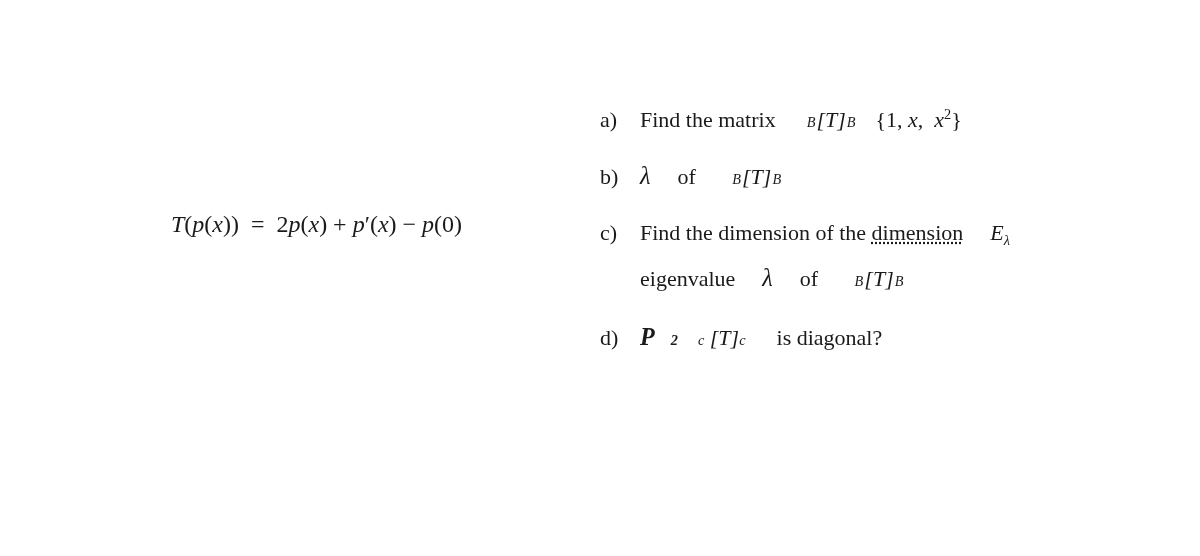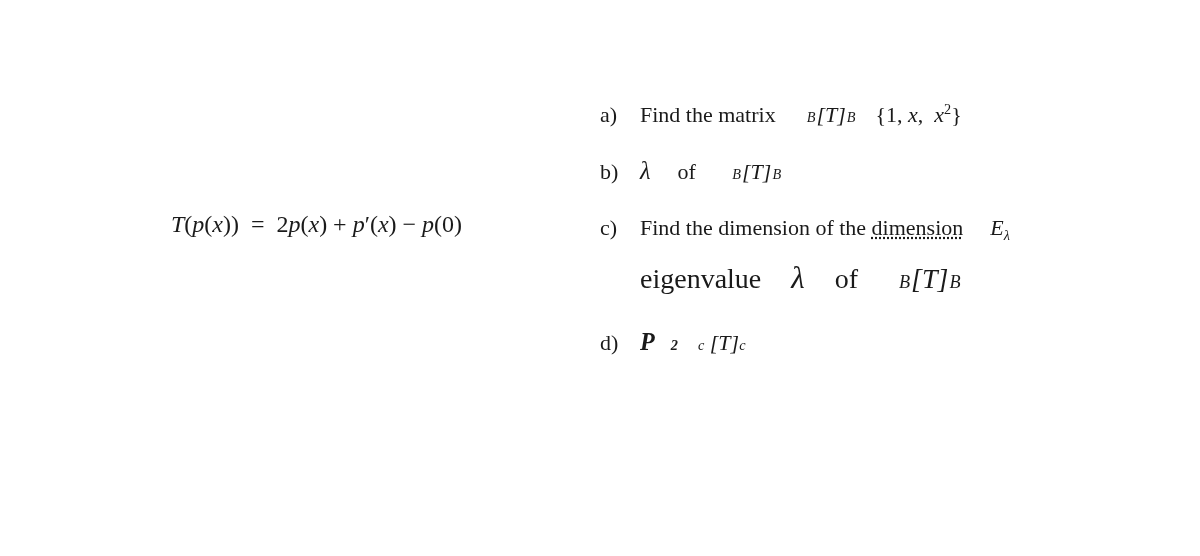--- a/index.html
+++ b/index.html
@@ -64,21 +64,21 @@
       align-items: baseline;
       margin-bottom: 8px;
       font-size: 22px;
       line-height: 1.5;
     }
 
     .problem-row-c2 {
       display: flex;
       align-items: baseline;
       margin-bottom: 22px;
-      font-size: 28px;
+      font-size: 22px;
       line-height: 1.5;
       padding-left: 40px;
       text-align: right;
     }
 
     
     .matrix-notation {
       display: inline-flex;
       align-items: baseline;
       font-style: italic;
@@ -201,17 +201,18 @@
       <span class="problem-content">
         <span class="bold-P">P</span>
           <sup style="font-size:0.65em;font-weight:bold;font-style:italic;">2</sup>
         <span class="c-matrix">
           <span style="font-size:0.65em;vertical-align:sub;"><i>c</i></span>
           <span>&nbsp;[</span>
           <span><i>T</i></span>
           <span>]</span>
           <span style="font-size:0.65em;vertical-align:sub;"><i>c</i></span>
         </span>
+        <span>&nbsp;&nbsp;is diagonal?</span>
       </span>
     </div>
 
   </div>
 </div>
 
 </body></html>

